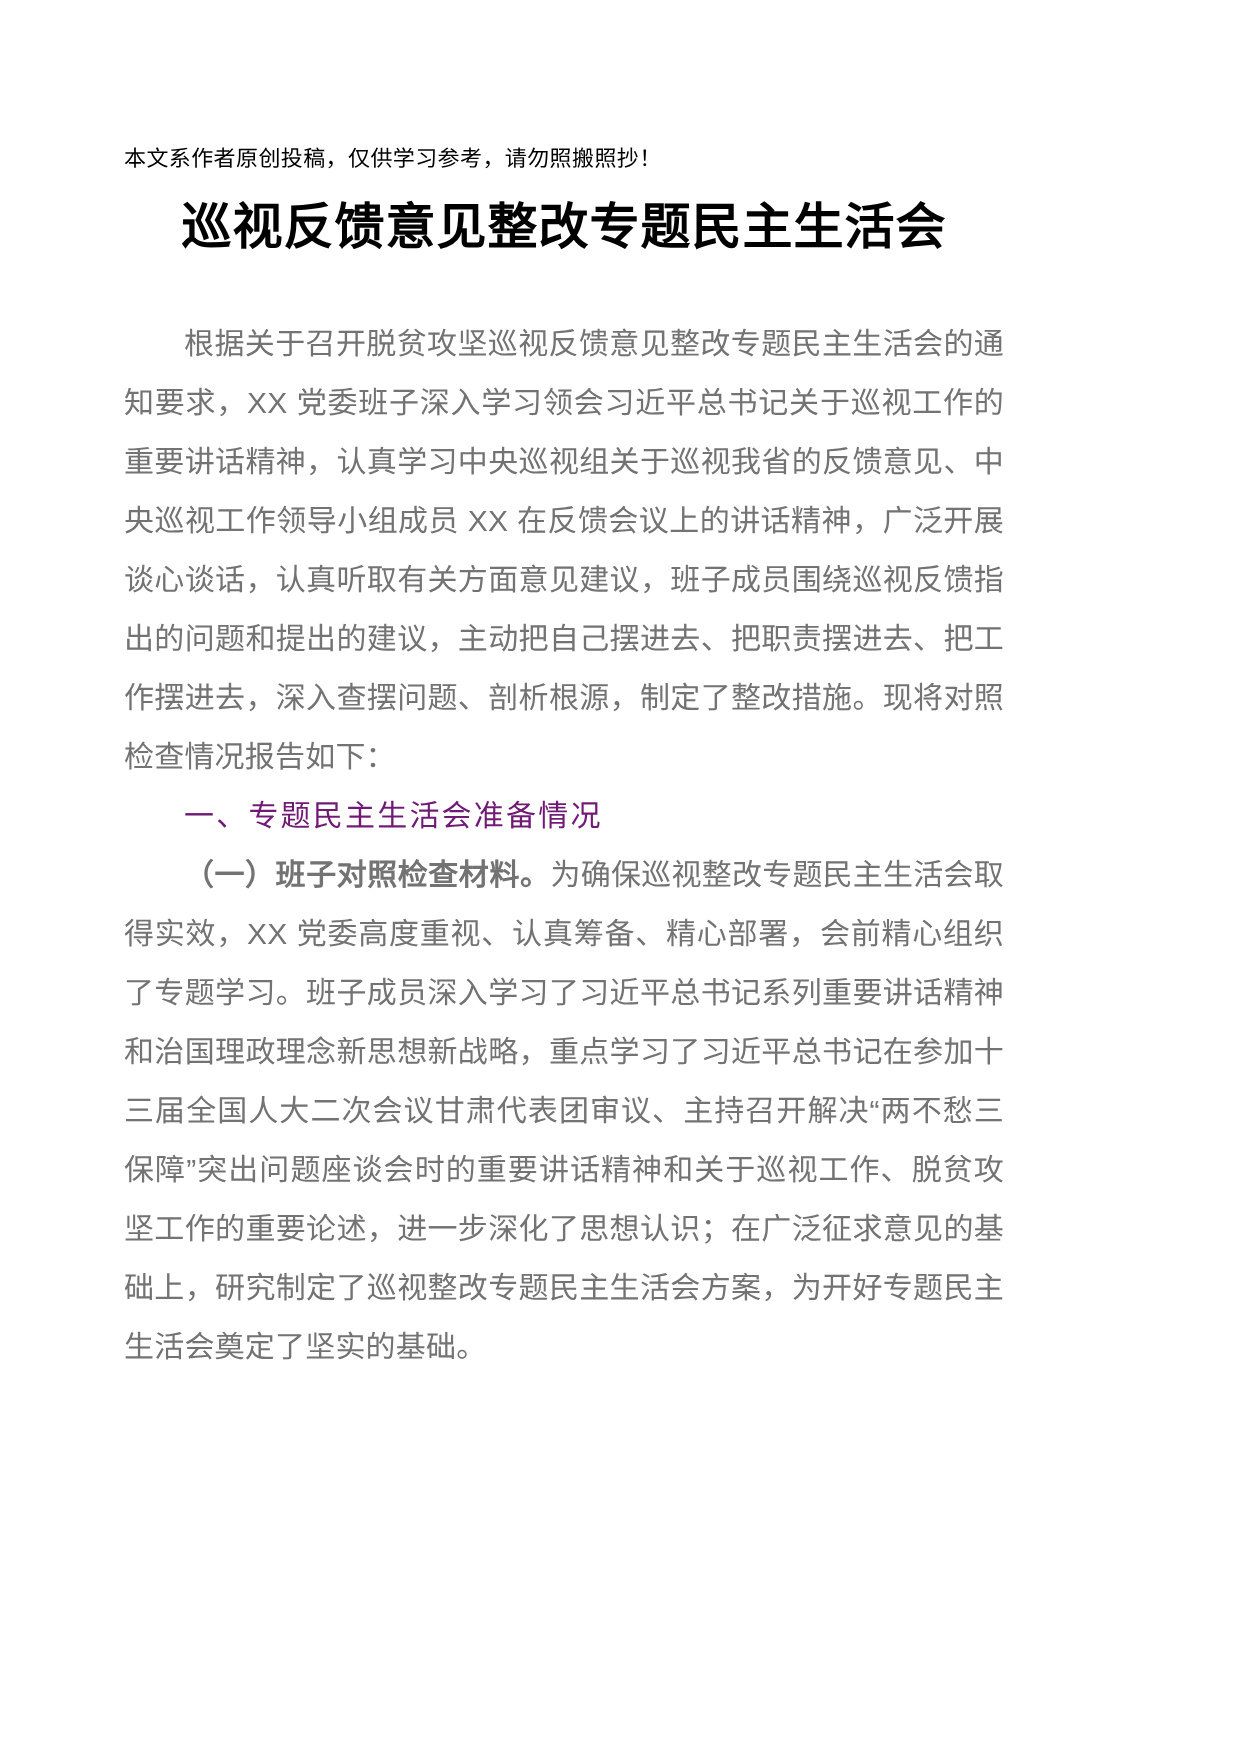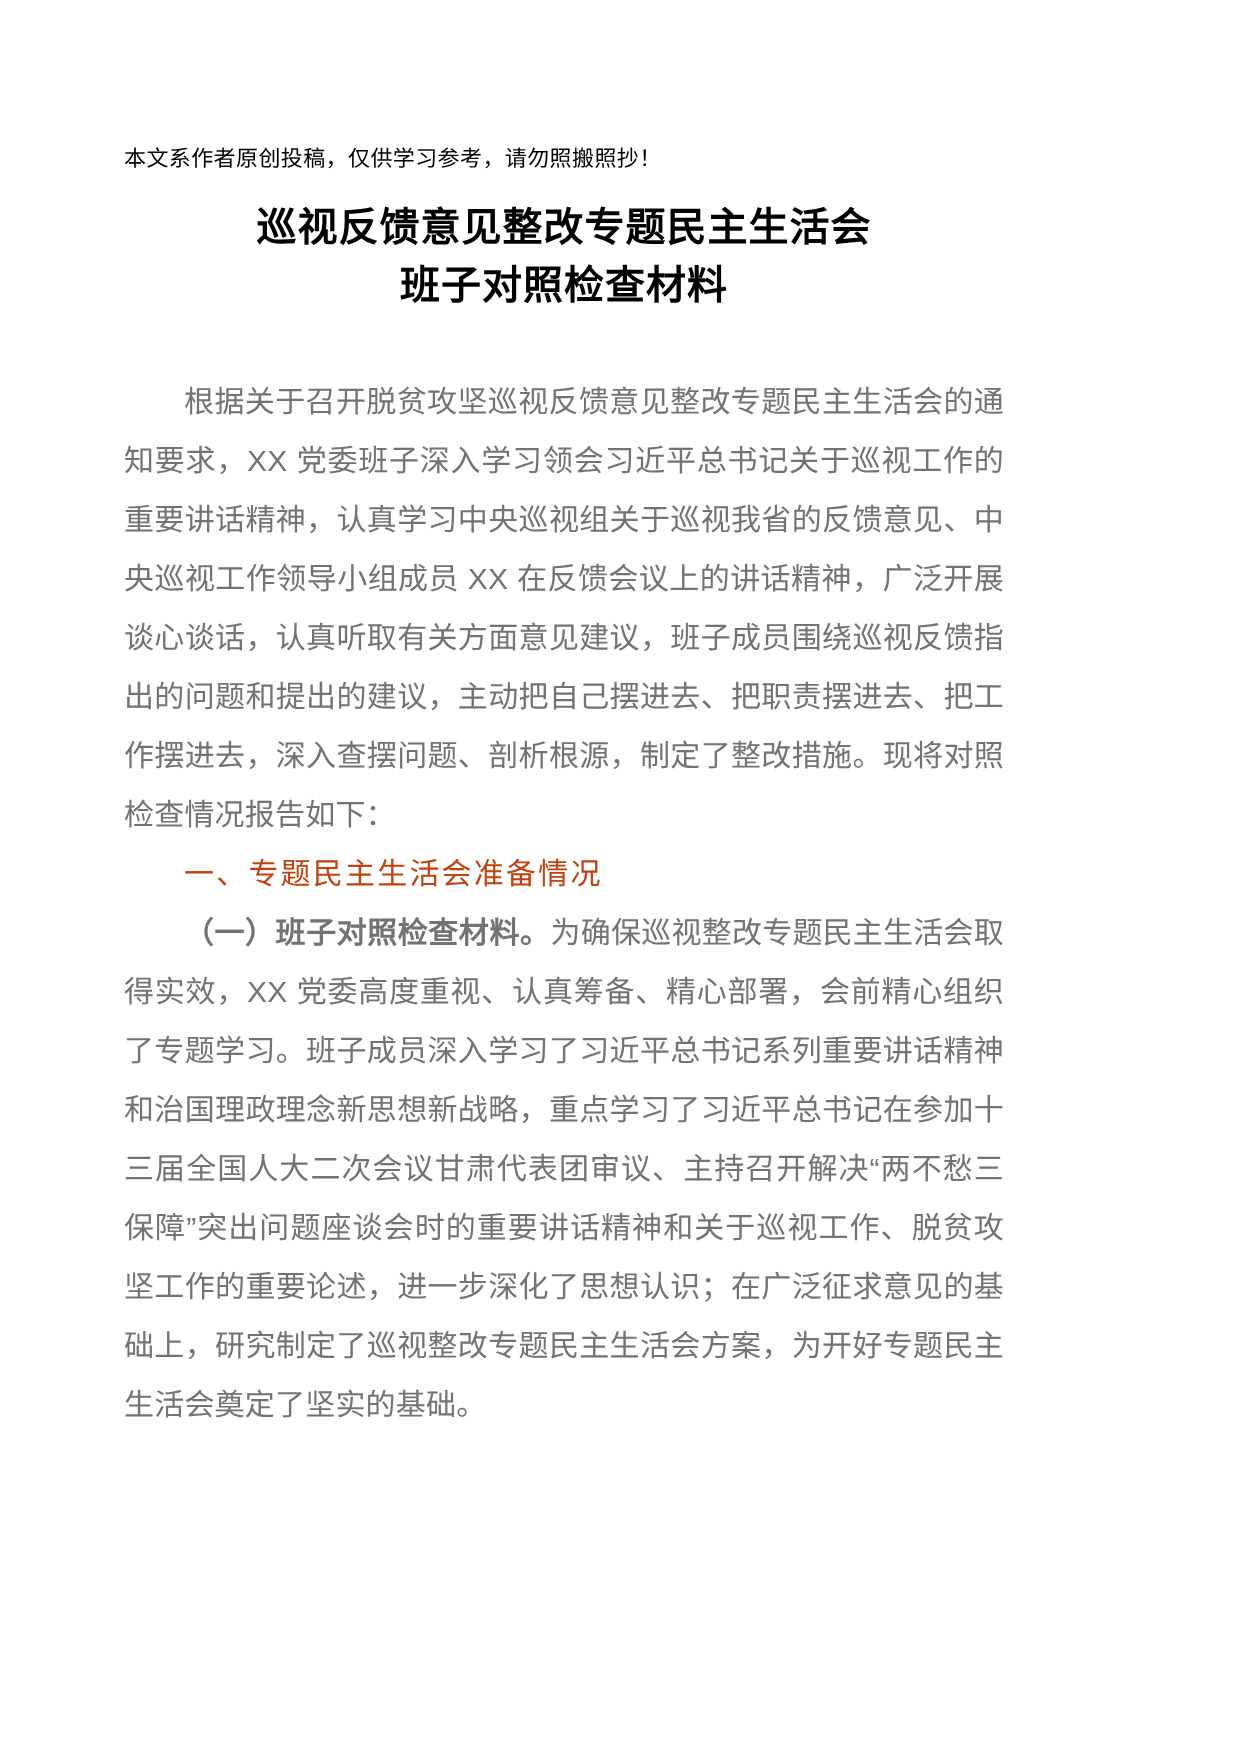--- a/index.html
+++ b/index.html
@@ -37,21 +37,21 @@
     letter-spacing: 0.4px;
     color: #000000;
     white-space: nowrap;
     font-weight: 400;
   }
 
   .doc-title {
     margin-top: 24px;
     text-align: center;
     font-family: "Liberation Sans", "DejaVu Sans", sans-serif;
-    font-size: 40px;
+    font-size: 50px;
     font-weight: 700;
     line-height: 58px;
     letter-spacing: 1px;
     color: #000000;
   }
 
   .doc-title .line {
     display: block;
   }
 
@@ -71,39 +71,38 @@
     color: #737373;
   }
 
   p.heading-1 {
     margin: 0;
     font-family: "Liberation Sans", "DejaVu Sans", sans-serif;
     font-size: 30px;
     line-height: 59px;
     text-indent: 2em;
     letter-spacing: 2.2px;
-    color: #c2410c;
+    color: #701a75;
   }
 
   .bold-lead {
     font-weight: 700;
     letter-spacing: 0.5px;
   }
 </style>
 </head>
 <body>
 
 <div class="page">
   <div class="content">
 
     <div class="disclaimer">本文系作者原创投稿，仅供学习参考，请勿照搬照抄！</div>
 
     <h1 class="doc-title">
       <span class="line">巡视反馈意见整改专题民主生活会</span>
-      <span class="line">班子对照检查材料</span>
     </h1>
 
     <div class="body-block">
 
       <p class="para">根据关于召开脱贫攻坚巡视反馈意见整改专题民主生活会的通知要求，XX 党委班子深入学习领会习近平总书记关于巡视工作的重要讲话精神，认真学习中央巡视组关于巡视我省的反馈意见、中央巡视工作领导小组成员 XX 在反馈会议上的讲话精神，广泛开展谈心谈话，认真听取有关方面意见建议，班子成员围绕巡视反馈指出的问题和提出的建议，主动把自己摆进去、把职责摆进去、把工作摆进去，深入查摆问题、剖析根源，制定了整改措施。现将对照检查情况报告如下：</p>
 
       <p class="heading-1">一、专题民主生活会准备情况</p>
 
       <p class="para"><span class="bold-lead">（一）班子对照检查材料。</span><span>为确保巡视整改专题民主生活会取得实效，XX 党委高度重视、认真筹备、精心部署，会前精心组织了专题学习。班子成员深入学习了习近平总书记系列重要讲话精神和治国理政理念新思想新战略，重点学习了习近平总书记在参加十三届全国人大二次会议甘肃代表团审议、主持召开解决“两不愁三保障”突出问题座谈会时的重要讲话精神和关于巡视工作、脱贫攻坚工作的重要论述，进一步深化了思想认识；在广泛征求意见的基础上，研究制定了巡视整改专题民主生活会方案，为开好专题民主生活会奠定了坚实的基础。</span></p>
 

